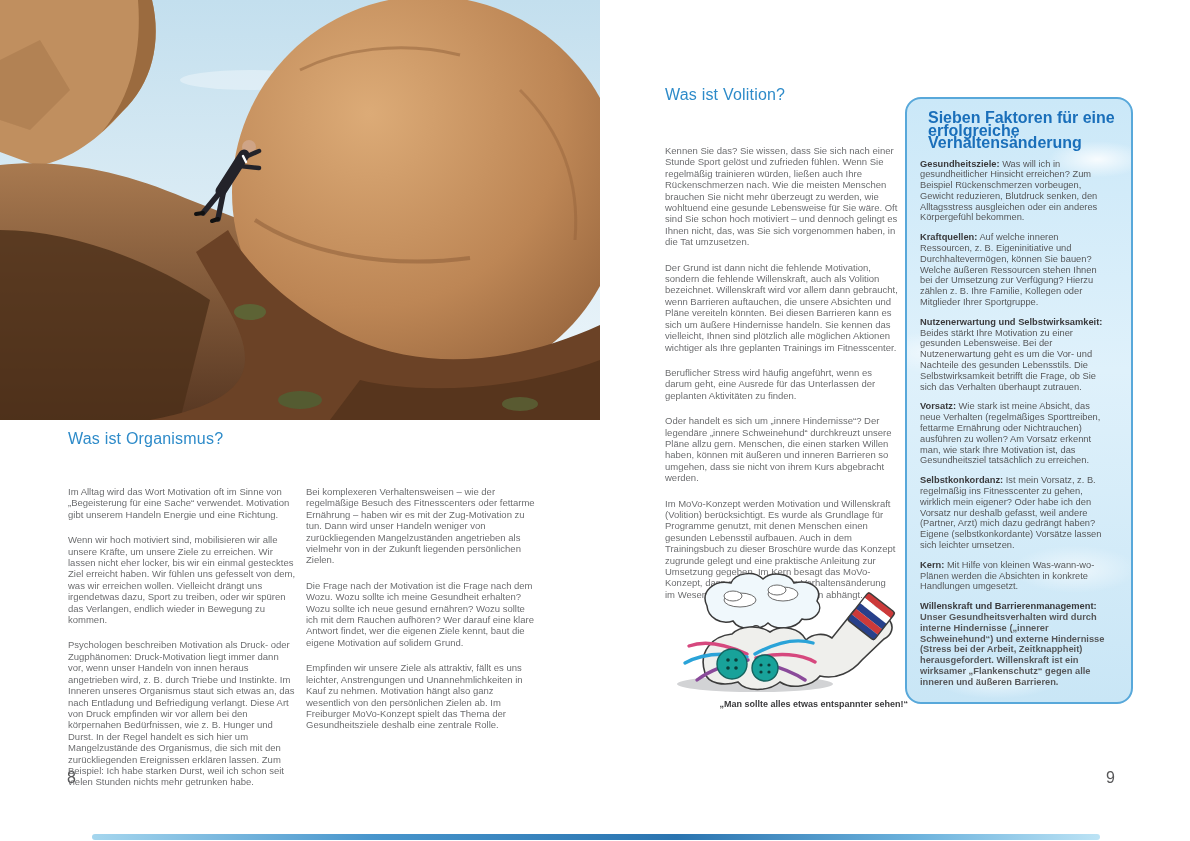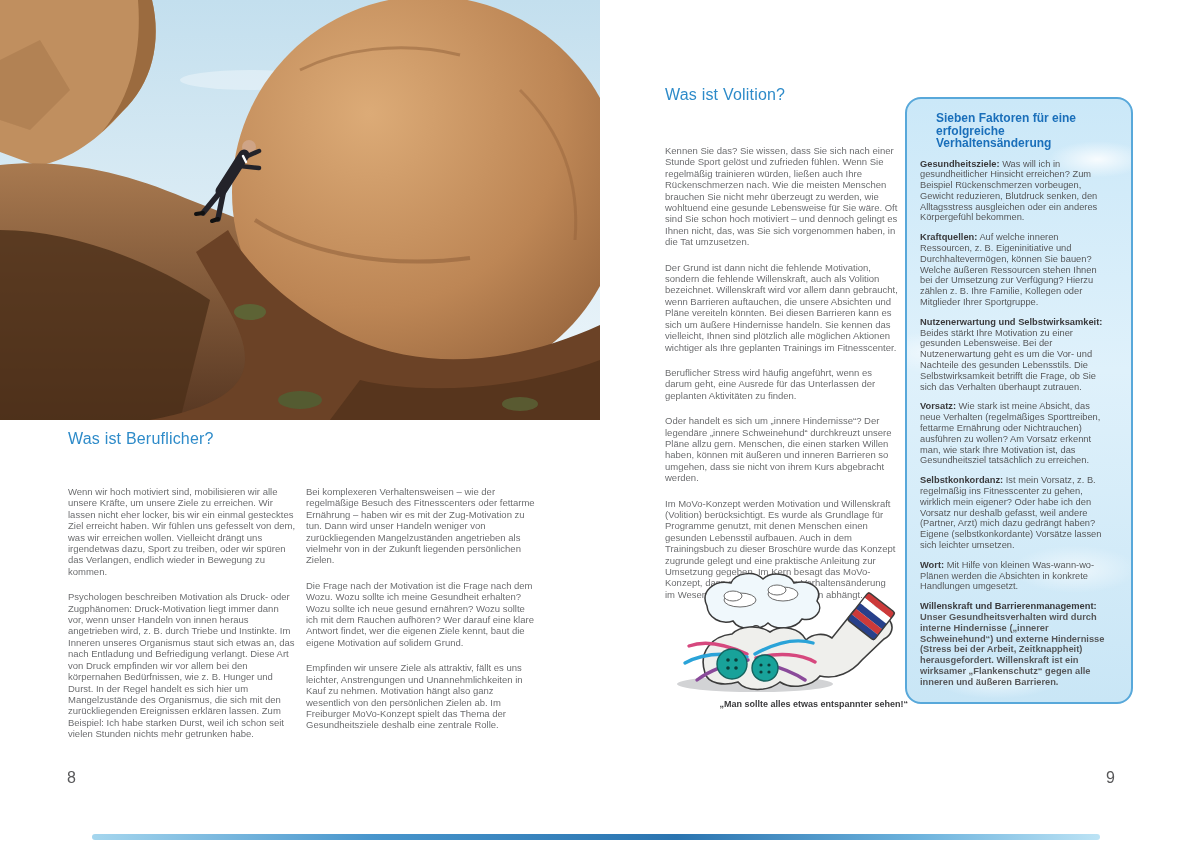--- a/index.html
+++ b/index.html
@@ -25,21 +25,21 @@
     min-height:500px;padding:13px 13px 14px 13px;
     border:2px solid #58a8da;border-radius:16px;
     background:
       radial-gradient(70px 26px at 85% 10%, rgba(255,255,255,.85), rgba(255,255,255,0) 70%),
       radial-gradient(80px 30px at 12% 42%, rgba(255,255,255,.55), rgba(255,255,255,0) 70%),
       radial-gradient(90px 34px at 75% 78%, rgba(255,255,255,.6), rgba(255,255,255,0) 70%),
       radial-gradient(90px 30px at 40% 96%, rgba(255,255,255,.7), rgba(255,255,255,0) 70%),
       linear-gradient(180deg,#cbe8f8 0%,#dff1fb 45%,#c9e6f6 100%);
   }
   .infobox .bx-title{
-    color:#1a6fba;font-weight:bold;font-size:12px;line-height:12.5px;margin:0 0 9px 16px;
+    color:#1a6fba;font-weight:bold;font-size:16px;line-height:12.5px;margin:0 0 9px 8px;
   }
   .bx-item{font-size:9.3px;line-height:10.8px;color:#57585a;margin:0 8px 9px 0;}
   .bx-item:last-child{margin-bottom:0;font-weight:bold;}
   .bx-item b{color:#3a3a3c;}
   .bx-item b.block{display:block;}
   .pagenum{position:absolute;font-size:16px;color:#58585a;}
   .pn-left{left:67px;top:769px;}
   .pn-right{left:1106px;top:769px;}
   .cartoon{position:absolute;left:655px;top:572px;width:252px;height:122px;}
   .cartoon svg{display:block;width:100%;height:100%;}
@@ -107,23 +107,24 @@
       <path d="M240,166 L259,168" stroke="#23232a" stroke-width="4.5"></path>
       <path d="M221,191 L203,213" stroke="#23232a" stroke-width="5.5"></path>
       <path d="M224,189 L218,219" stroke="#23232a" stroke-width="5.5"></path>
       <path d="M203,213 L196,214" stroke="#111" stroke-width="4"></path>
       <path d="M218,219 L212,221" stroke="#111" stroke-width="4"></path>
       <path d="M243,156 L246,162" stroke="#ffffff" stroke-width="2.5"></path>
     </g>
   </svg>
 </div>
 
-<h1 class="sec h-left">Was ist Beruflicher?</h1>
+<h1 class="sec h-left">Was ist Organismus?</h1>
 
 <div class="col col1">
+  <p>Im Alltag wird das Wort Motivation oft im Sinne von „Begeisterung für eine Sache“ verwendet. Motivation gibt unserem Handeln Energie und eine Richtung.</p>
   <p>Wenn wir hoch motiviert sind, mobilisieren wir alle unsere Kräfte, um unsere Ziele zu erreichen. Wir lassen nicht eher locker, bis wir ein einmal gestecktes Ziel erreicht haben. Wir fühlen uns gefesselt von dem, was wir erreichen wollen. Vielleicht drängt uns irgendetwas dazu, Sport zu treiben, oder wir spüren das Verlangen, endlich wieder in Bewegung zu kommen.</p>
   <p>Psychologen beschreiben Motivation als Druck- oder Zugphänomen: Druck-Motivation liegt immer dann vor, wenn unser Handeln von innen heraus angetrieben wird, z. B. durch Triebe und Instinkte. Im Inneren unseres Organismus staut sich etwas an, das nach Entladung und Befriedigung verlangt. Diese Art von Druck empfinden wir vor allem bei den körpernahen Bedürfnissen, wie z. B. Hunger und Durst. In der Regel handelt es sich hier um Mangelzustände des Organismus, die sich mit den zurückliegenden Ereignissen erklären lassen. Zum Beispiel: Ich habe starken Durst, weil ich schon seit vielen Stunden nichts mehr getrunken habe.</p>
 </div>
 
 <div class="col col2">
   <p>Bei komplexeren Verhaltensweisen – wie der regelmäßige Besuch des Fitnesscenters oder fettarme Ernährung – haben wir es mit der Zug-Motivation zu tun. Dann wird unser Handeln weniger von zurückliegenden Mangelzuständen angetrieben als vielmehr von in der Zukunft liegenden persönlichen Zielen.</p>
   <p>Die Frage nach der Motivation ist die Frage nach dem Wozu. Wozu sollte ich meine Gesundheit erhalten? Wozu sollte ich neue gesund ernähren? Wozu sollte ich mit dem Rauchen aufhören? Wer darauf eine klare Antwort findet, wer die eigenen Ziele kennt, baut die eigene Motivation auf solidem Grund.</p>
   <p>Empfinden wir unsere Ziele als attraktiv, fällt es uns leichter, Anstrengungen und Unannehmlichkeiten in Kauf zu nehmen. Motivation hängt also ganz wesentlich von den persönlichen Zielen ab. Im Freiburger MoVo-Konzept spielt das Thema der Gesundheitsziele deshalb eine zentrale Rolle.</p>
 </div>
 
@@ -156,21 +157,21 @@
   </div>
   <div class="bx-item">
     <b>Vorsatz:</b>
     <span>Wie stark ist meine Absicht, das neue Verhalten (regelmäßiges Sporttreiben, fettarme Ernährung oder Nichtrauchen) ausführen zu wollen? Am Vorsatz erkennt man, wie stark Ihre Motivation ist, das Gesundheitsziel tatsächlich zu erreichen.</span>
   </div>
   <div class="bx-item">
     <b>Selbstkonkordanz:</b>
     <span>Ist mein Vorsatz, z. B. regelmäßig ins Fitnesscenter zu gehen, wirklich mein eigener? Oder habe ich den Vorsatz nur deshalb gefasst, weil andere (Partner, Arzt) mich dazu gedrängt haben? Eigene (selbstkonkordante) Vorsätze lassen sich leichter umsetzen.</span>
   </div>
   <div class="bx-item">
-    <b>Wort:</b>
+    <b>Kern:</b>
     <span>Mit Hilfe von kleinen Was-wann-wo-Plänen werden die Absichten in konkrete Handlungen umgesetzt.</span>
   </div>
   <div class="bx-item">
     <b class="block">Willenskraft und Barrierenmanagement:</b>
     <span>Unser Gesundheitsverhalten wird durch interne Hindernisse („innerer Schweinehund“) und externe Hindernisse (Stress bei der Arbeit, Zeitknappheit) herausgefordert. Willenskraft ist ein wirksamer „Flankenschutz“ gegen alle inneren und äußeren Barrieren.</span>
   </div>
 </div>
 
 <div class="cartoon">
   <svg viewBox="0 0 252 122" aria-hidden="true">

